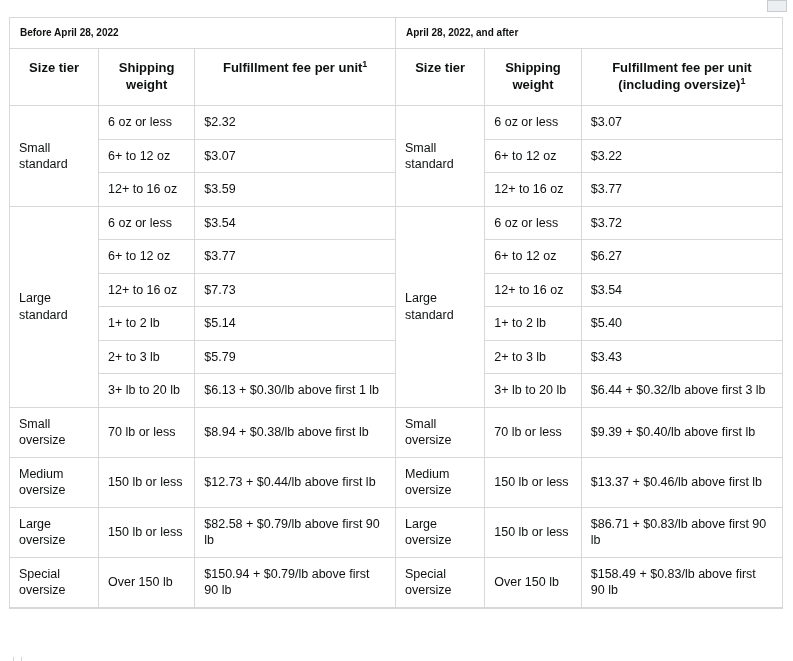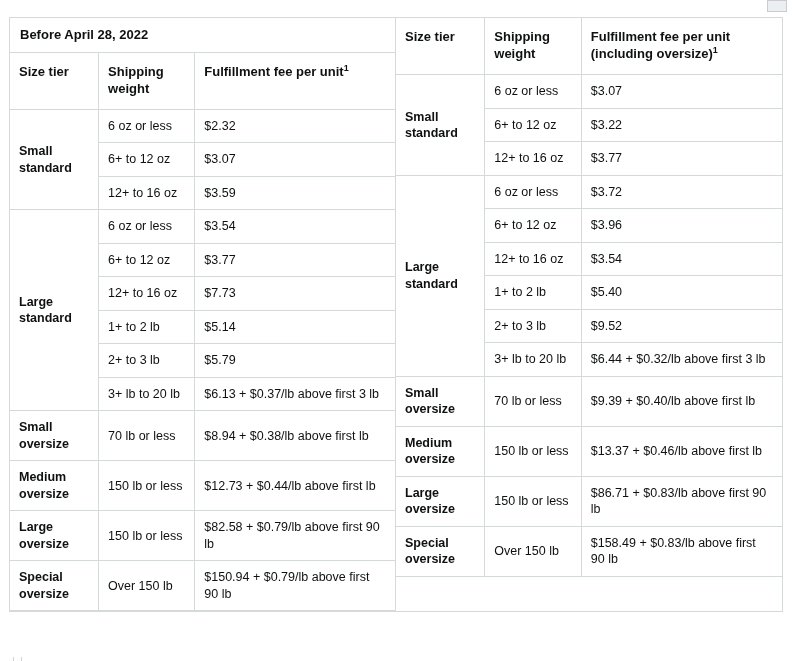--- a/index.html
+++ b/index.html
@@ -43,21 +43,21 @@
   }
   .tbl-col {
     width: 50%;
     box-sizing: border-box;
   }
   .tbl-col.left {
     border-right: 1px solid #d5d9d9;
   }
   .caption {
     font-weight: bold;
-    font-size: 13px;
+    font-size: 10px;
     color: #0f1111;
     padding: 9px 10px 9px 10px;
     background: #ffffff;
     border-bottom: 1px solid #d5d9d9;
     line-height: 1.2;
   }
   table {
     border-collapse: collapse;
     width: 100%;
     table-layout: fixed;
@@ -75,26 +75,27 @@
     box-sizing: border-box;
     word-wrap: break-word;
   }
   th {
     font-weight: bold;
     font-size: 13px;
     background: #ffffff;
     vertical-align: top;
     padding-top: 10px;
     padding-bottom: 12px;
+    text-align: center;
   }
   tr > th:last-child, tr > td:last-child {
     border-right: none;
   }
   td.tier {
-    font-weight: bold;
+    font-weight: normal;
   }
   sup {
     font-size: 9px;
     vertical-align: super;
     line-height: 0;
   }
   
   .c-tier { width: 23%; }
   .c-weight { width: 25%; }
   .c-fee { width: 52%; }
@@ -157,21 +158,21 @@
             <tr>
               <td class="c-weight">1+ to 2 lb</td>
               <td class="c-fee">$5.14</td>
             </tr>
             <tr>
               <td class="c-weight">2+ to 3 lb</td>
               <td class="c-fee">$5.79</td>
             </tr>
             <tr>
               <td class="c-weight">3+ lb to 20 lb</td>
-              <td class="c-fee">$6.13 + $0.37/lb above first 3 lb</td>
+              <td class="c-fee">$6.13 + $0.30/lb above first 1 lb</td>
             </tr>
             <tr>
               <td class="tier c-tier" rowspan="1">Small oversize</td>
               <td class="c-weight">70 lb or less</td>
               <td class="c-fee">$8.94 + $0.38/lb above first lb</td>
             </tr>
             <tr>
               <td class="tier c-tier" rowspan="1">Medium oversize</td>
               <td class="c-weight">150 lb or less</td>
               <td class="c-fee">$12.73 + $0.44/lb above first lb</td>
@@ -184,20 +185,21 @@
             <tr>
               <td class="tier c-tier" rowspan="1">Special oversize</td>
               <td class="c-weight">Over 150 lb</td>
               <td class="c-fee">$150.94 + $0.79/lb above first 90 lb</td>
             </tr>
           </tbody>
       </table>
     </div>
 
     <div class="tbl-col right">
+      <div class="caption">April 28, 2022, and after</div>
       <table>
         <thead>
           <tr>
             <th class="c-tier">Size tier</th>
             <th class="c-weight">Shipping weight</th>
             <th class="c-fee"><span>Fulfillment fee per unit (including oversize)</span><sup>1</sup></th>
           </tr>
         </thead>
         <tbody>
             <tr>
@@ -213,33 +215,33 @@
               <td class="c-weight">12+ to 16 oz</td>
               <td class="c-fee">$3.77</td>
             </tr>
             <tr>
               <td class="tier c-tier" rowspan="6">Large standard</td>
               <td class="c-weight">6 oz or less</td>
               <td class="c-fee">$3.72</td>
             </tr>
             <tr>
               <td class="c-weight">6+ to 12 oz</td>
-              <td class="c-fee">$3.96</td>
+              <td class="c-fee">$6.27</td>
             </tr>
             <tr>
               <td class="c-weight">12+ to 16 oz</td>
               <td class="c-fee">$3.54</td>
             </tr>
             <tr>
               <td class="c-weight">1+ to 2 lb</td>
               <td class="c-fee">$5.40</td>
             </tr>
             <tr>
               <td class="c-weight">2+ to 3 lb</td>
-              <td class="c-fee">$9.52</td>
+              <td class="c-fee">$3.43</td>
             </tr>
             <tr>
               <td class="c-weight">3+ lb to 20 lb</td>
               <td class="c-fee">$6.44 + $0.32/lb above first 3 lb</td>
             </tr>
             <tr>
               <td class="tier c-tier" rowspan="1">Small oversize</td>
               <td class="c-weight">70 lb or less</td>
               <td class="c-fee">$9.39 + $0.40/lb above first lb</td>
             </tr>

